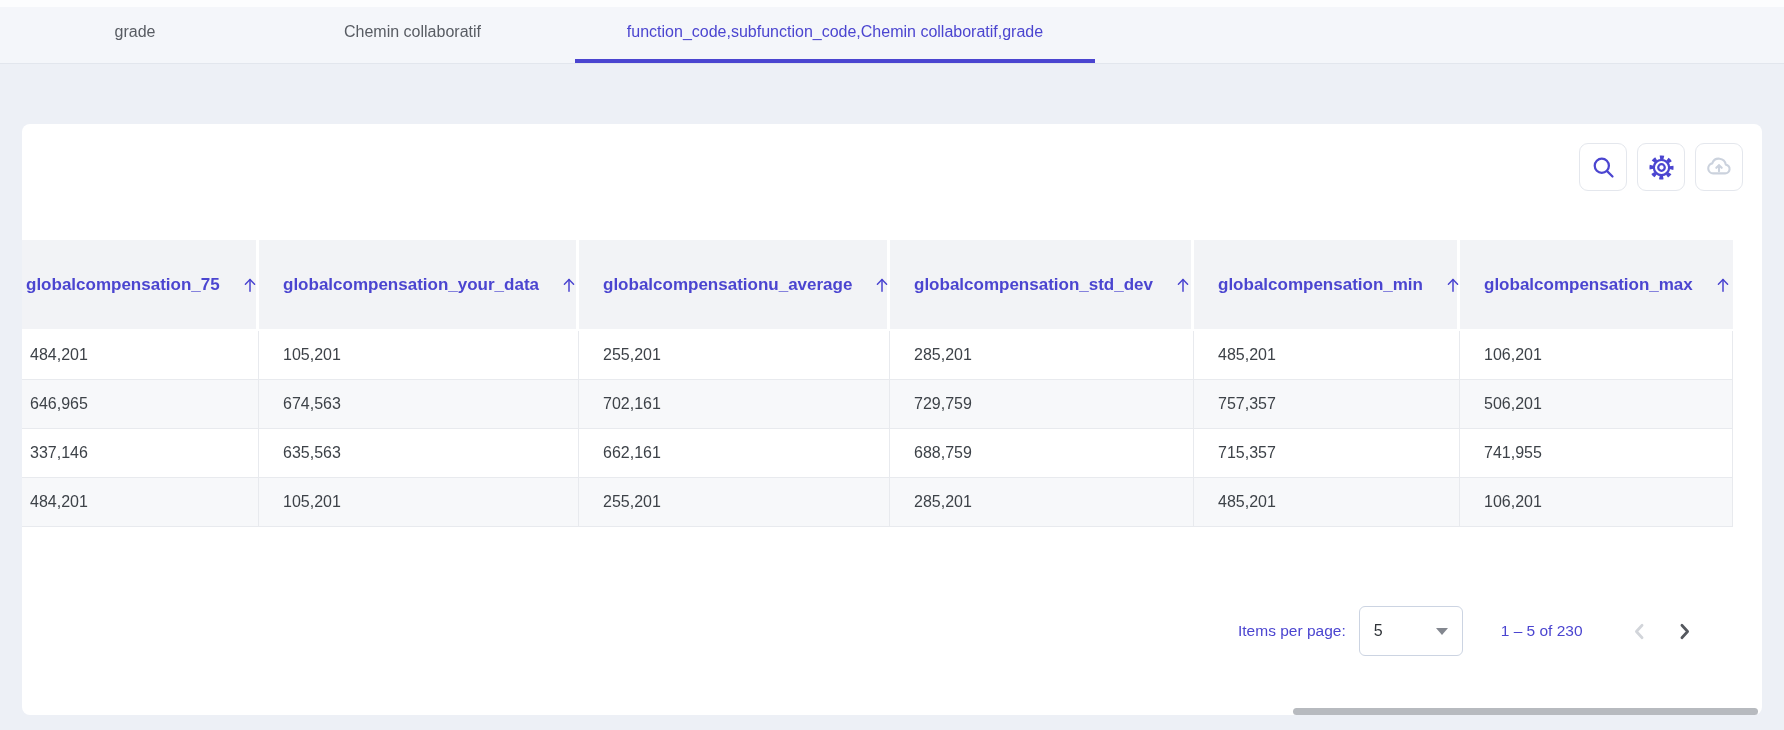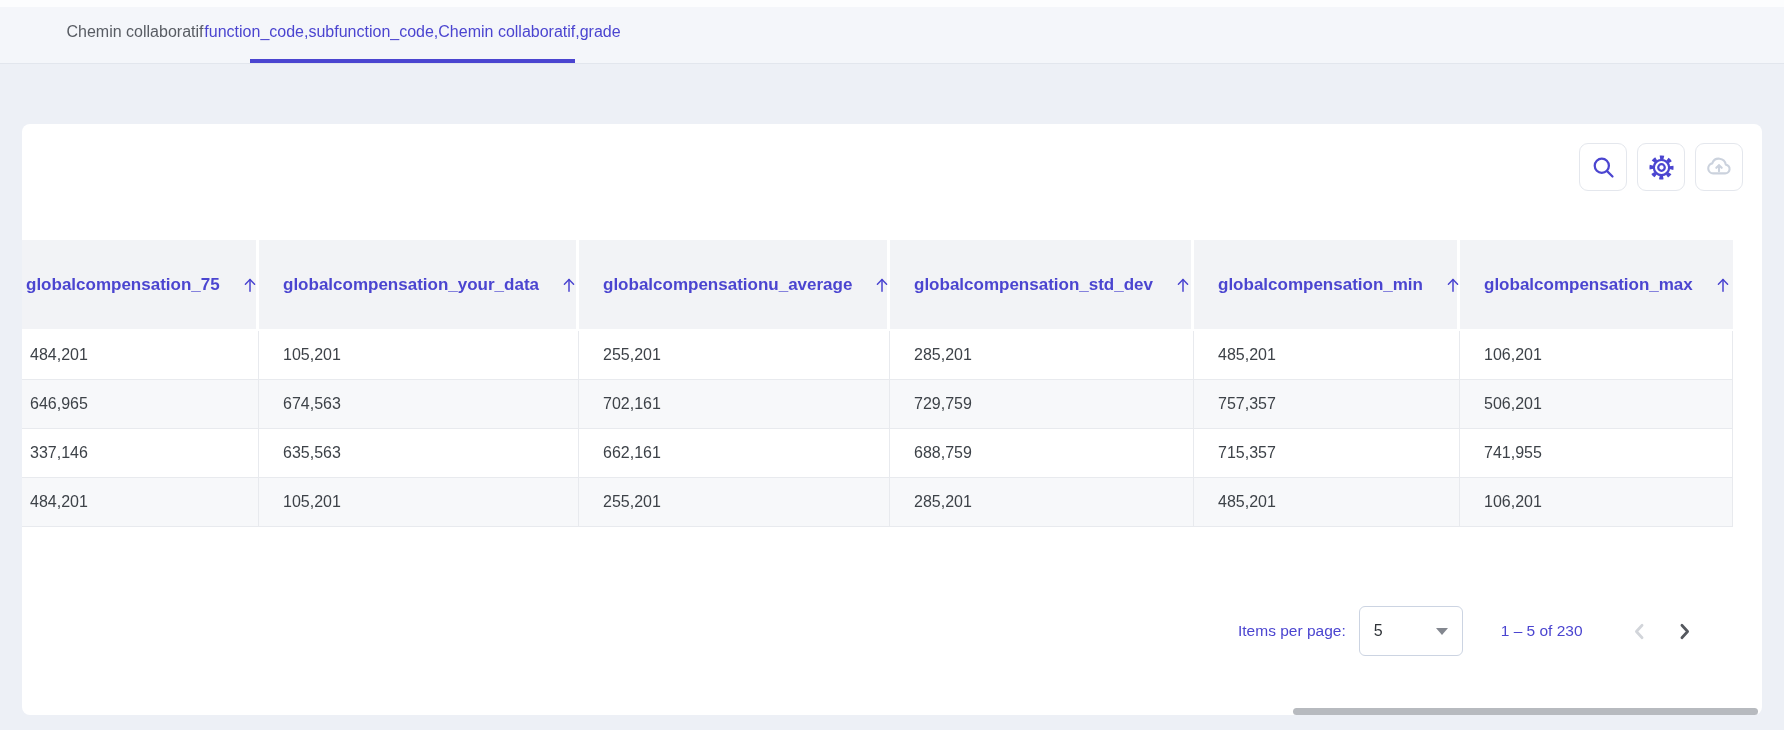--- a/index.html
+++ b/index.html
@@ -100,20 +100,23 @@
   .scroll-thumb{
     position:absolute;left:1271px;top:584px;width:465px;height:7px;
     border-radius:4px;background:var(--thumb);cursor:grab;
   }
 </style>
 </head>
 <body>
 
 <div class="tabbar">
   <div class="tab">
+    <span>grade</span>
+  </div>
+  <div class="tab">
     <span>Chemin collaboratif</span>
   </div>
   <div class="tab active">
     <span>function_code,subfunction_code,Chemin collaboratif,grade</span>
   </div>
 </div>
 
 <div class="card">
 
   <div class="toolbar">

